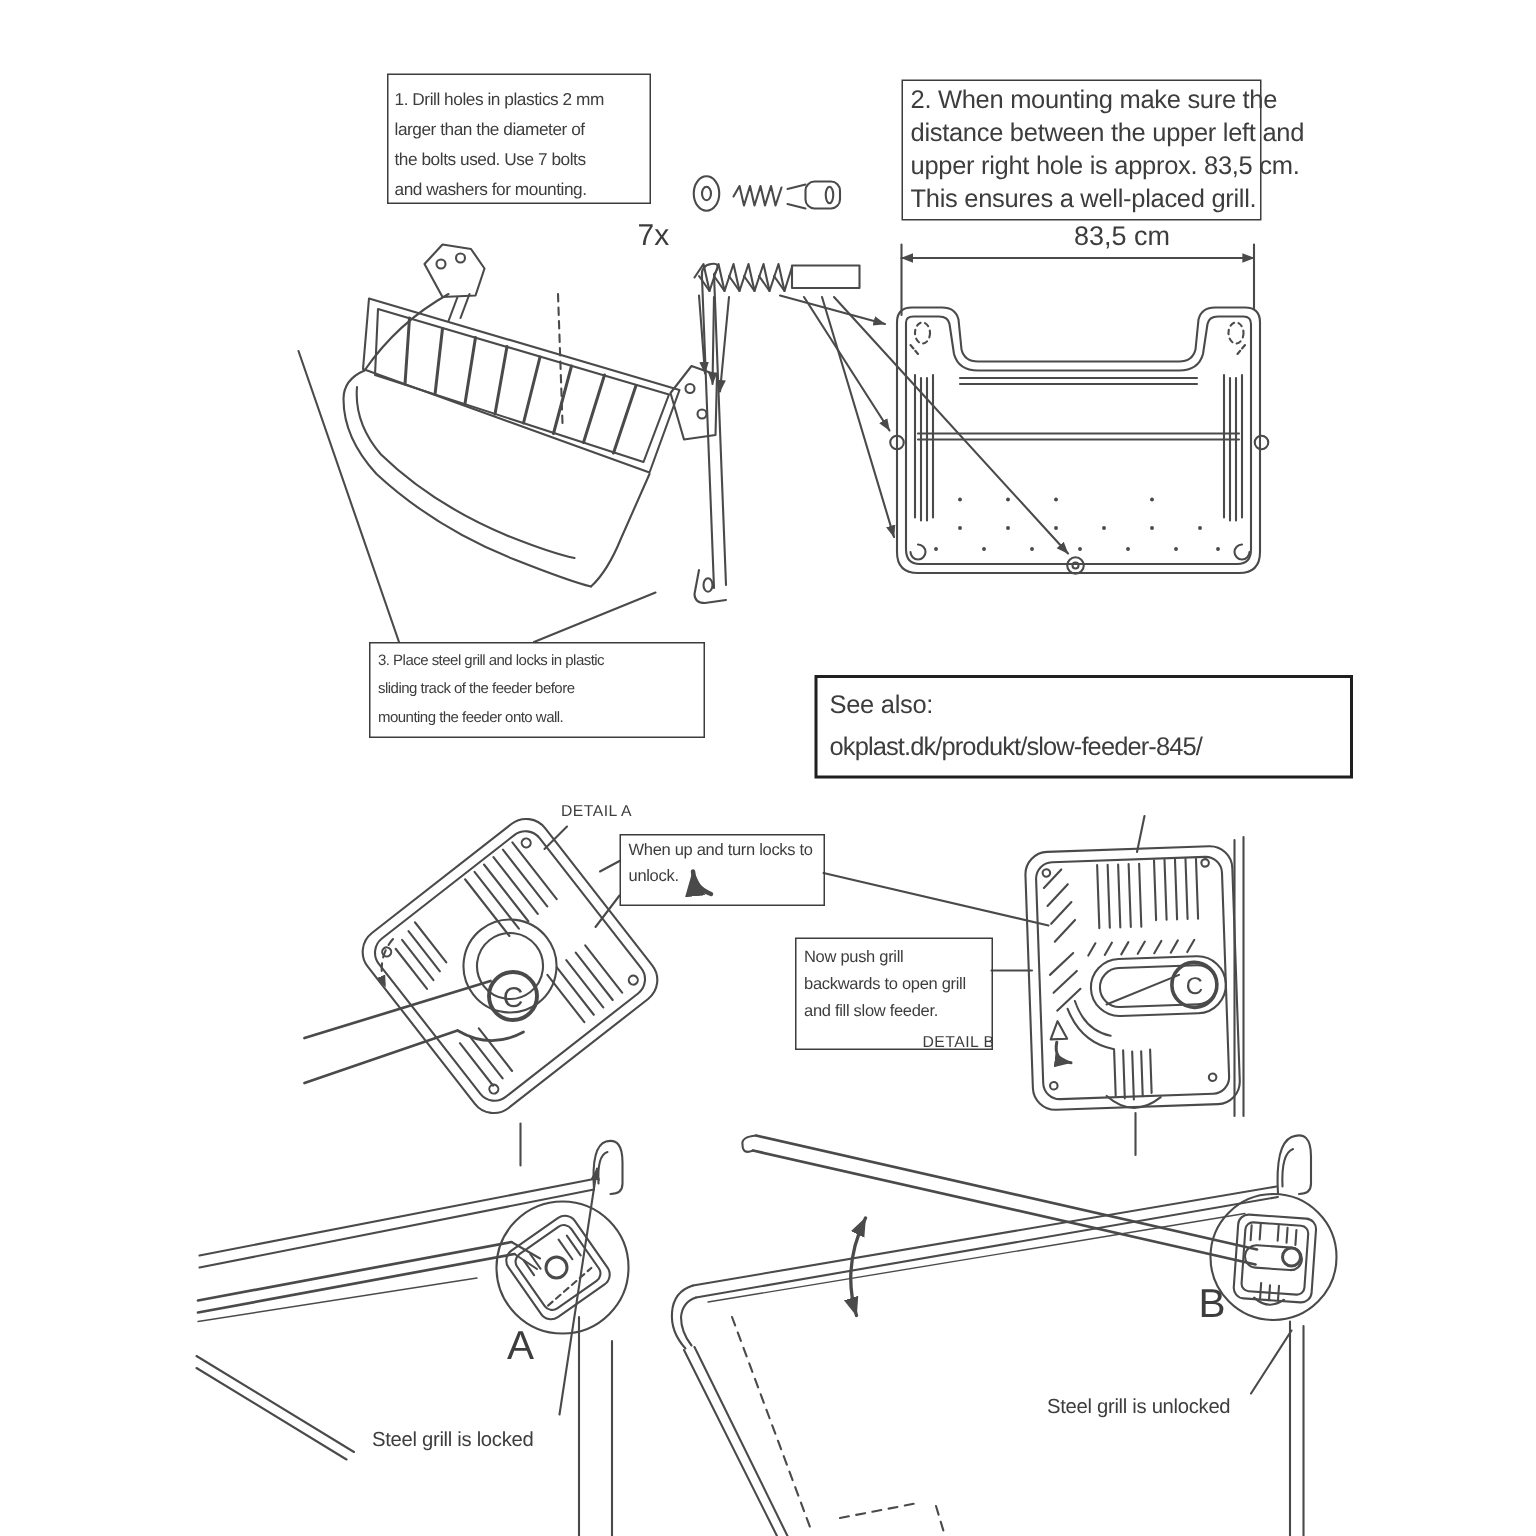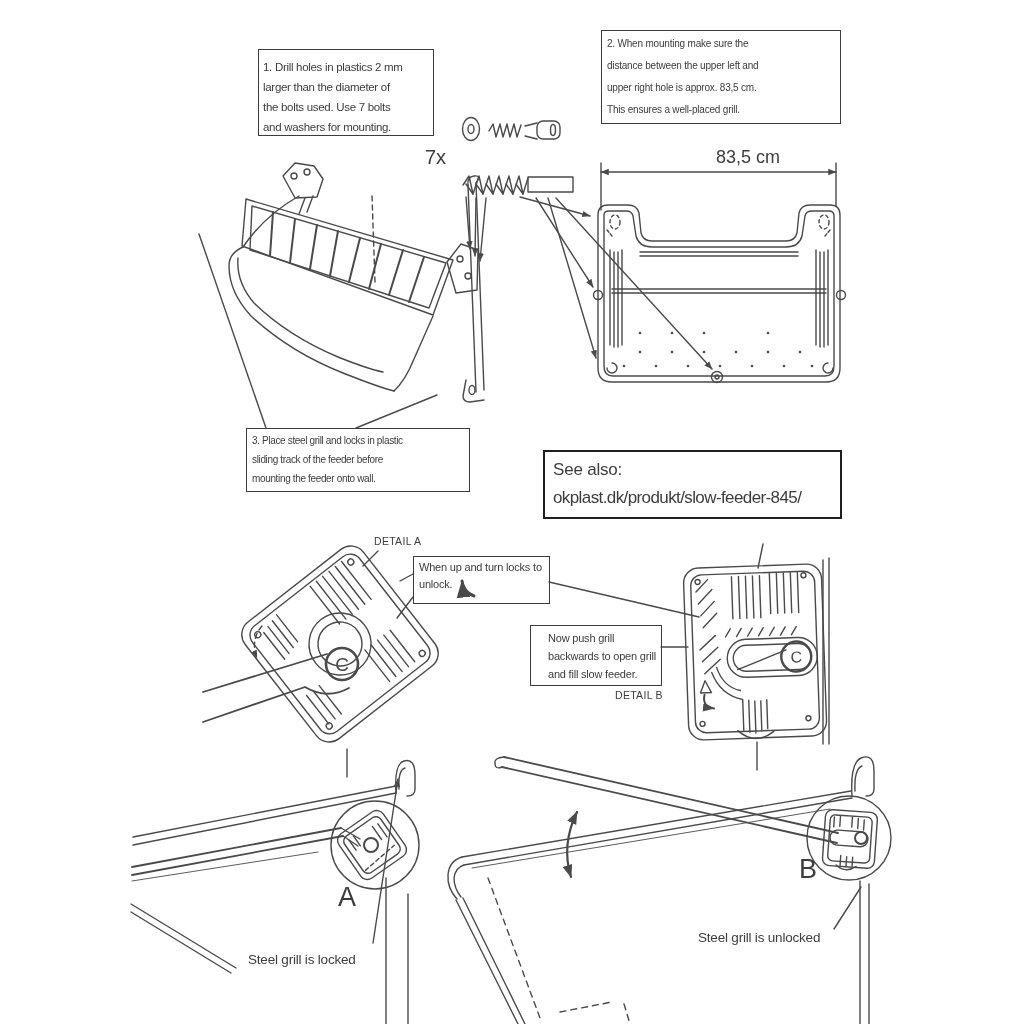--- a/index.html
+++ b/index.html
@@ -5,29 +5,29 @@
   html,body{margin:0;padding:0;background:#fff}
   .sheet{position:relative;width:1024px;height:1024px;background:#ffffff;
          font-family:"Liberation Sans",sans-serif;color:#3d3d3d;overflow:hidden}
   .art{position:absolute;left:0;top:0;width:1024px;height:1024px}
   .lineart{fill:none;stroke:#4a4a4a;stroke-width:1.4;stroke-linecap:round;stroke-linejoin:round}
   .tbox{position:absolute;border:1.6px solid #3c3c3c;box-sizing:border-box;
         white-space:pre;background:transparent}
   .lbl{position:absolute;white-space:pre;background:transparent}
   #box1{left:258px;top:49px;width:176px;height:87px;font-size:11.5px;line-height:20px;
         letter-spacing:-0.3px;padding:7px 4px}
-  #box2{left:601px;top:30px;width:240px;height:94px;font-size:10px;line-height:22px;
+  #box2{left:601px;top:53px;width:240px;height:94px;font-size:17px;line-height:22px;
         letter-spacing:-0.2px;padding:2px 5px}
   #box3{left:246px;top:428px;width:224px;height:64px;font-size:10px;line-height:19px;
         letter-spacing:-0.35px;padding:2px 5px}
   #liftbox{left:413px;top:556px;width:137px;height:48px;font-size:11px;line-height:17px;
         letter-spacing:-0.2px;padding:2px 5px}
-  #pushbox{left:530px;top:625px;width:132px;height:61px;font-size:11px;line-height:18px;
-        letter-spacing:-0.2px;padding:3px 17px}
-  #seealso{left:543px;top:450px;width:299px;height:69px;border:2.5px solid #1f1f1f;
+  #pushbox{left:530px;top:625px;width:132px;height:75px;font-size:11px;line-height:18px;
+        letter-spacing:-0.2px;padding:3px 5px}
+  #seealso{left:543px;top:450px;width:359px;height:69px;border:2.5px solid #1f1f1f;
         position:absolute;box-sizing:border-box;padding:5px 8px}
   #seealso .t1{font-size:17px;line-height:26px;letter-spacing:-0.2px}
   #seealso .t2{font-size:17px;line-height:30px;letter-spacing:-0.6px}
   #lbl7x{left:425px;top:146px;font-size:20px}
   #lbldim{left:660px;top:147px;width:120px;text-align:right;font-size:18px}
   #lbldeta{left:374px;top:535px;font-size:10.5px;letter-spacing:0.3px}
   #lbldetb{left:615px;top:689px;font-size:10.5px;letter-spacing:0.3px}
   #lblA{left:338px;top:882px;font-size:27px}
   #lblB{left:799px;top:854px;font-size:27px}
   #caplock{left:248px;top:952px;font-size:13.5px;letter-spacing:-0.2px}

